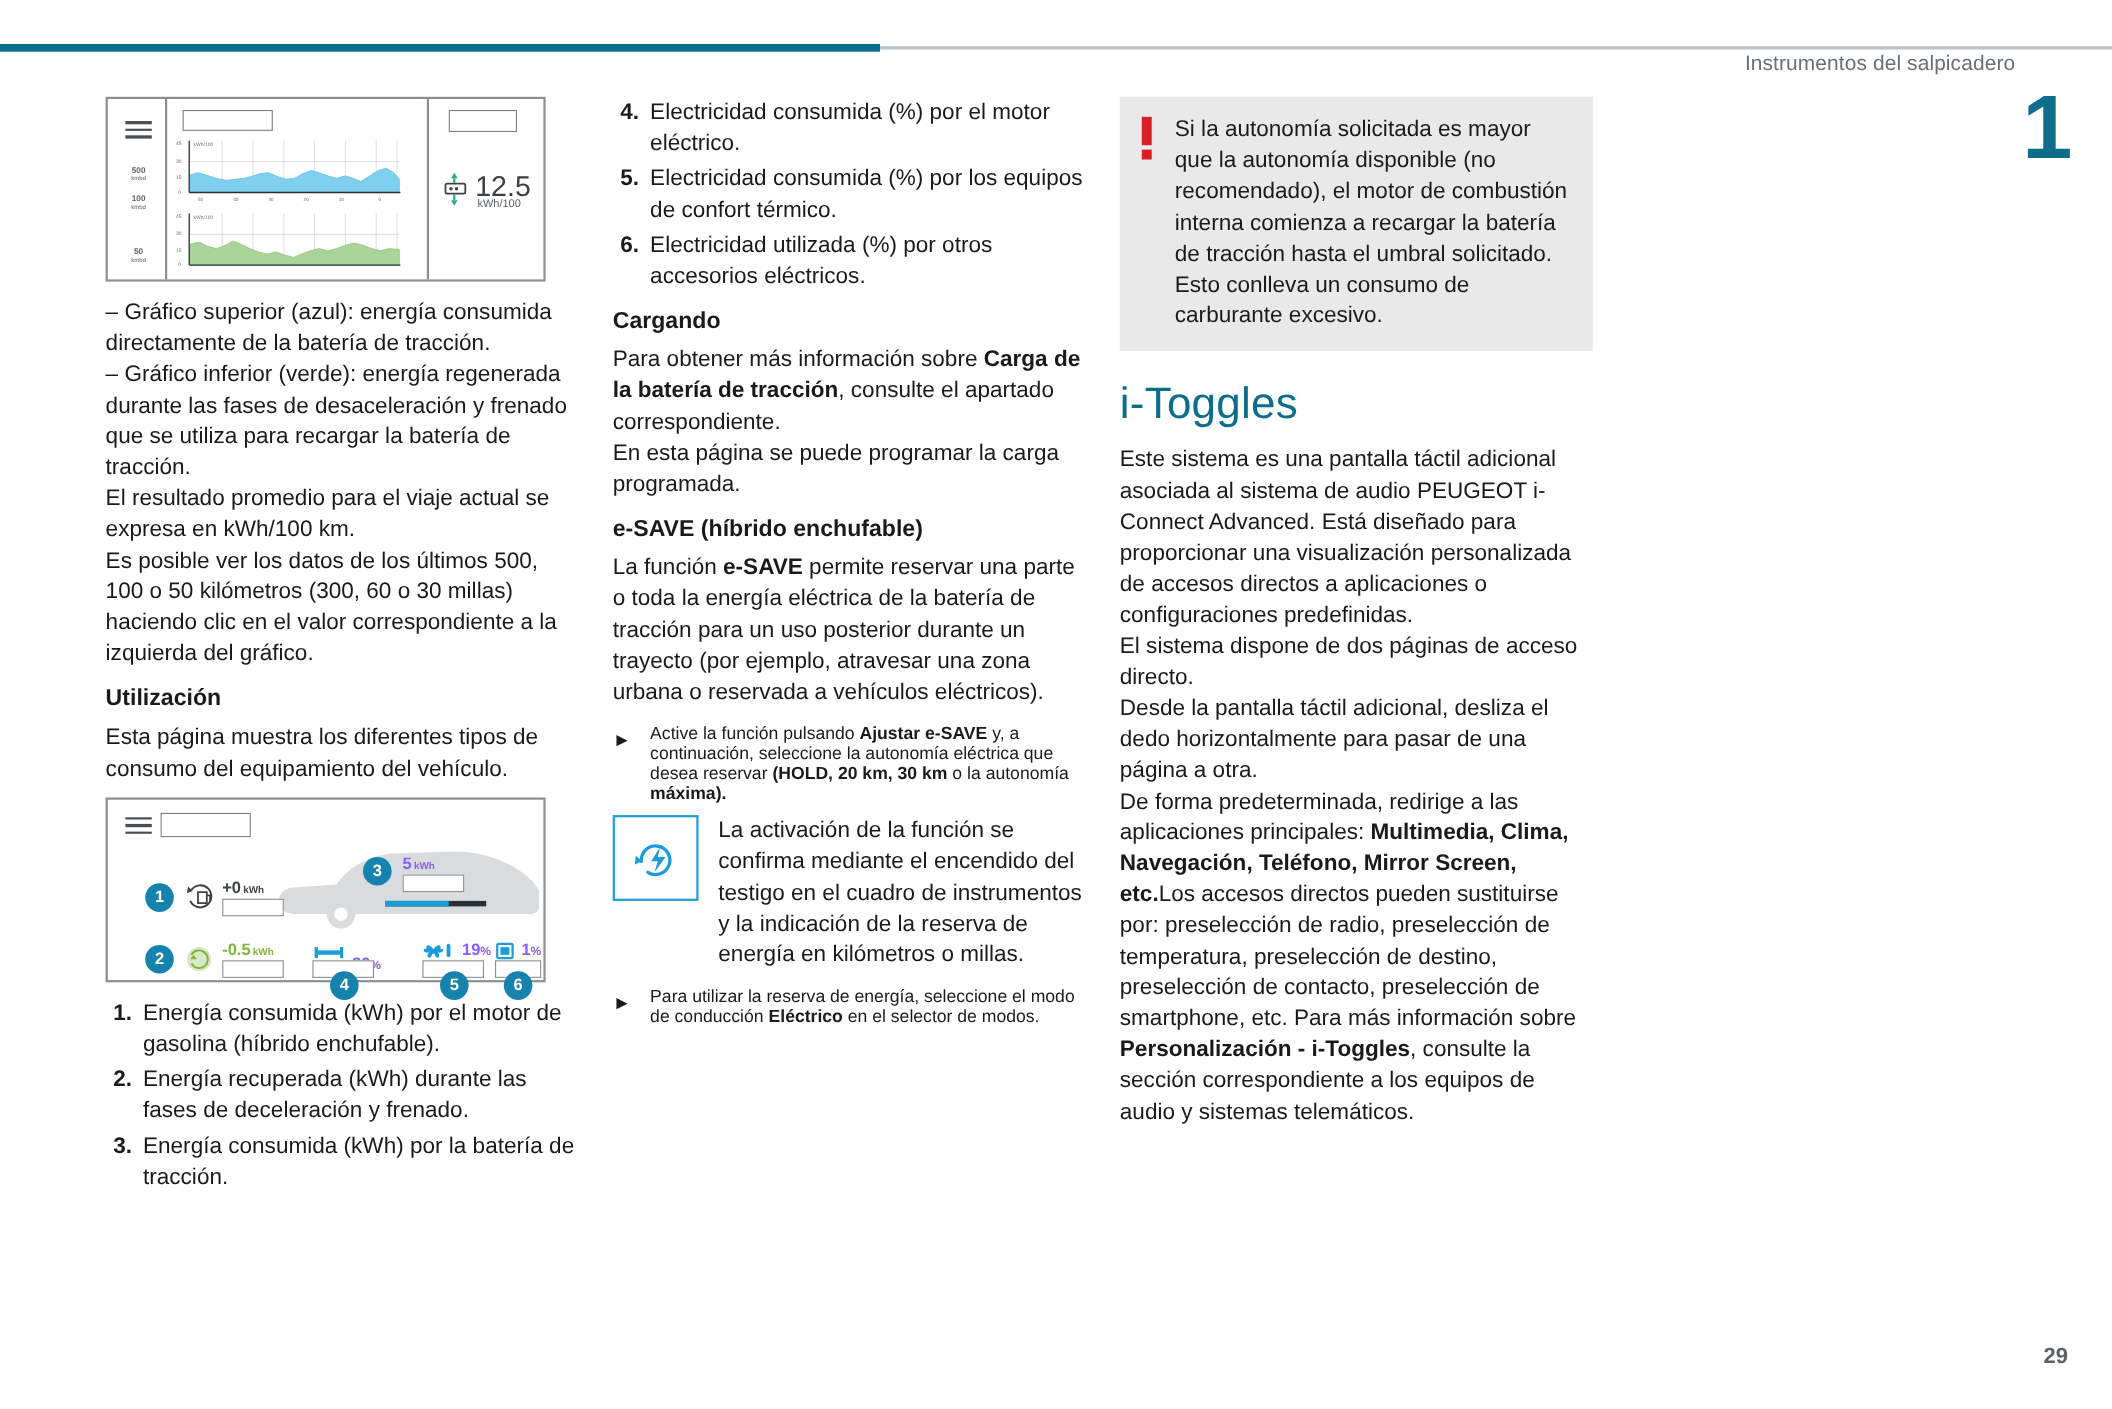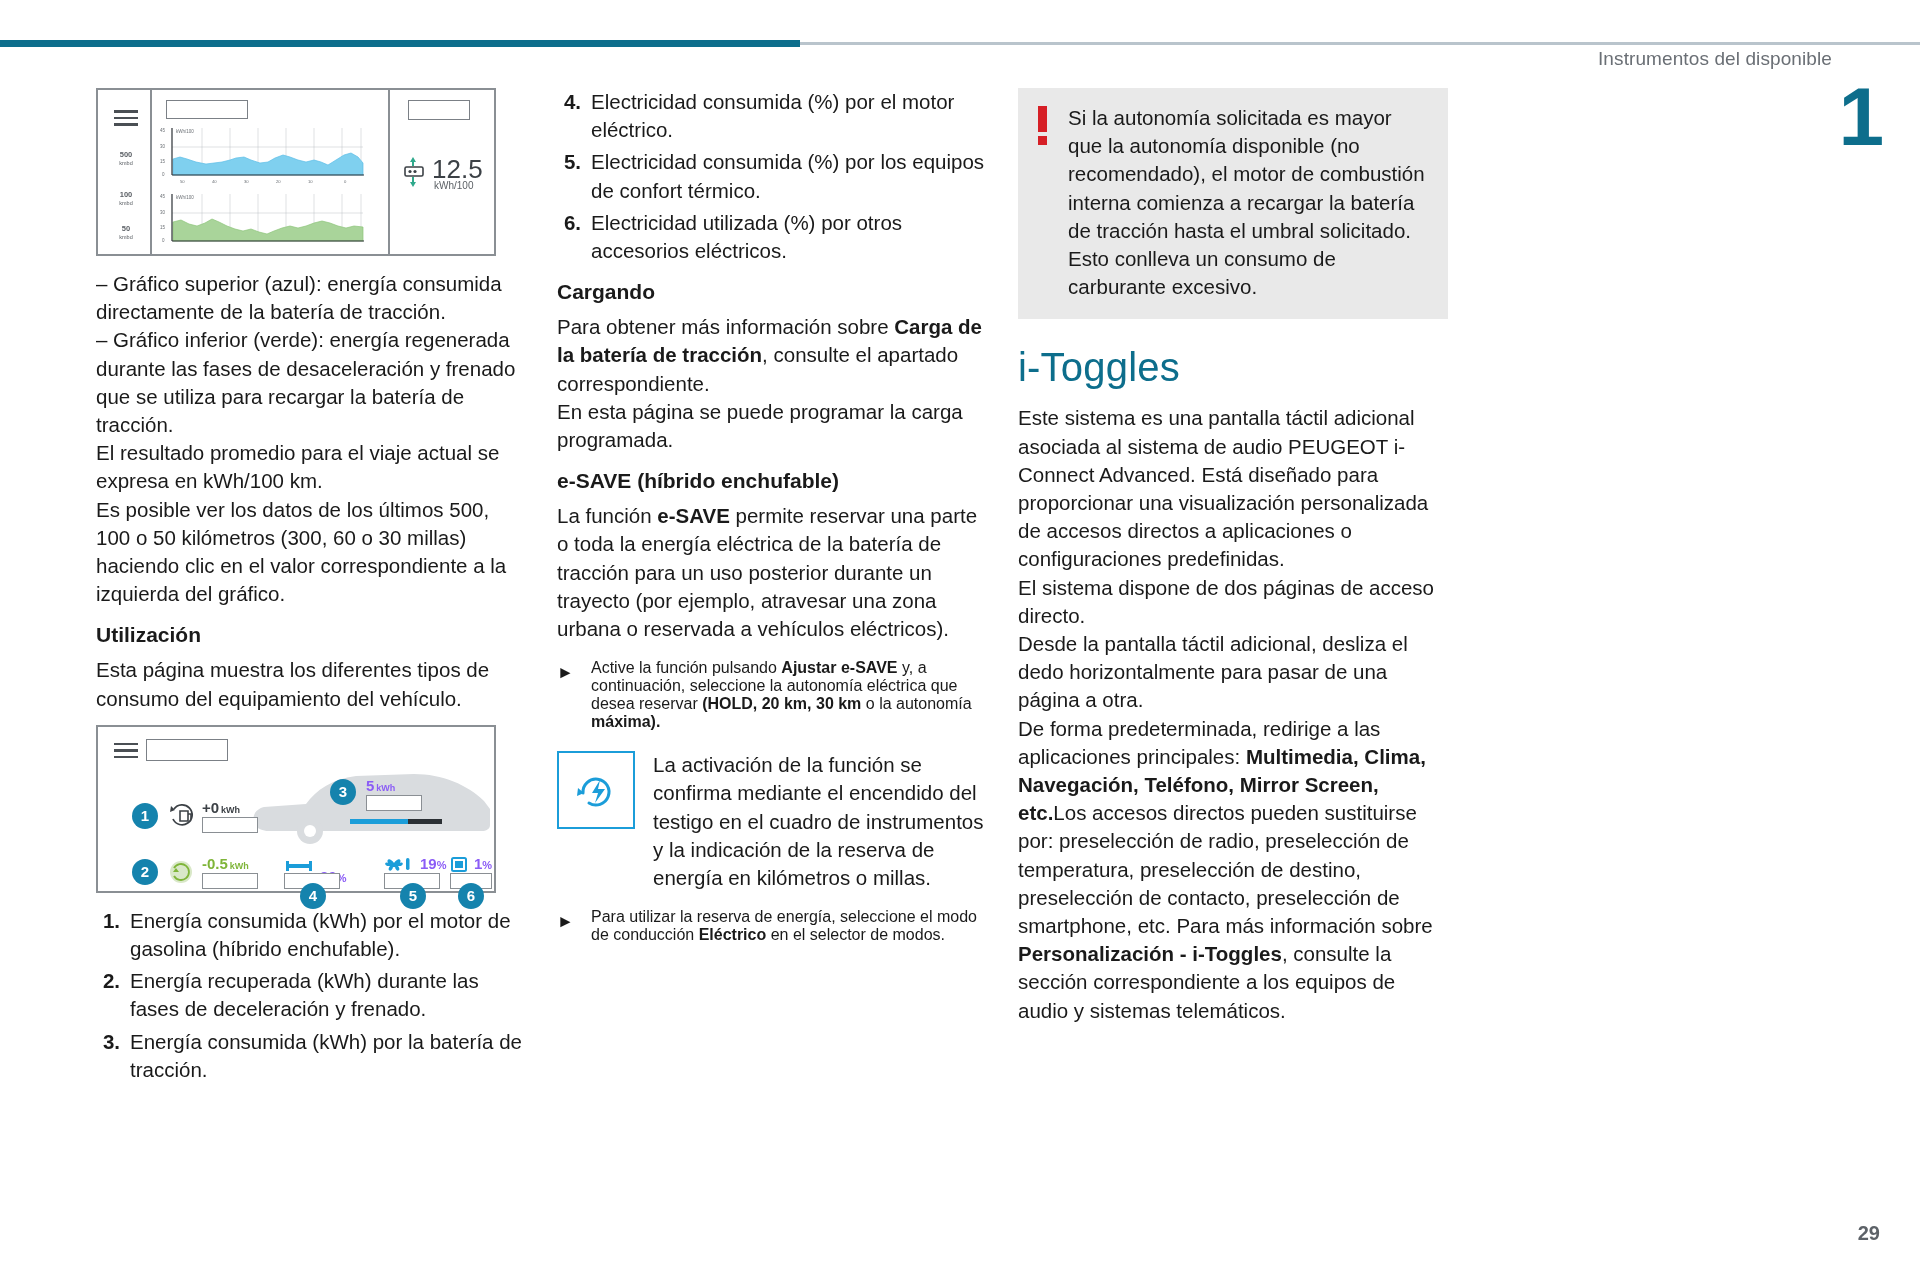--- a/index.html
+++ b/index.html
@@ -82,21 +82,21 @@
   .warn-box {
     background:#e9e9e9; padding:16px 20px 18px 18px;
     display:flex; gap:12px;
   }
   .warn-icon {
     flex:0 0 20px; padding-top:2px;
   }
   .warn-text { flex:1; font-size:20.5px; line-height:28.2px; }
 
   
-  .tipbox { display:flex; gap:18px; margin-top:20px; }
+  .tipbox { display:flex; gap:18px; margin-top:10px; }
   .tip-icon-frame {
     flex:0 0 78px; height:78px; border:2.5px solid #1b9dd9;
     display:flex; align-items:center; justify-content:center;
   }
   .tip-text { flex:1; font-size:20.5px; line-height:28.2px; }
 
   
   .fig { border:2px solid #8a8f94; background:#fff; position:relative; }
   .fig1 { width:400px; height:168px; }
   .fig1 .side {
@@ -145,39 +145,39 @@
   .lbl-blue { position:absolute; color:#8b5cf6; font-weight:bold; }
   .lbl-green{ position:absolute; color:#7fb539; font-weight:bold; }
   .lbl-dark { position:absolute; color:#3c4146; font-weight:bold; }
 </style>
 </head>
 <body>
 
 <div class="page-header">
   <div class="header-rule-dark"></div>
   <div class="header-rule-light"></div>
-  <div class="header-title">Instrumentos del disponible</div>
+  <div class="header-title">Instrumentos del salpicadero</div>
 </div>
 <div class="chapter-number">1</div>
 <div class="page-number">29</div>
 
 <div class="col col-1">
 
   <div class="fig fig1">
     <div class="side">
       <div class="hamb">
           <span></span>
           <span></span>
           <span></span>
         </div>
       <div class="side-btn" style="top:60px">
         <div class="v">500</div>
         <div class="u">kmbd</div>
       </div>
-      <div class="side-btn" style="top:100px">
+      <div class="side-btn" style="top:86px">
         <div class="v">100</div>
         <div class="u">kmbd</div>
       </div>
       <div class="side-btn" style="top:134px">
         <div class="v">50</div>
         <div class="u">kmbd</div>
       </div>
     </div>
 
     <div class="mid">

